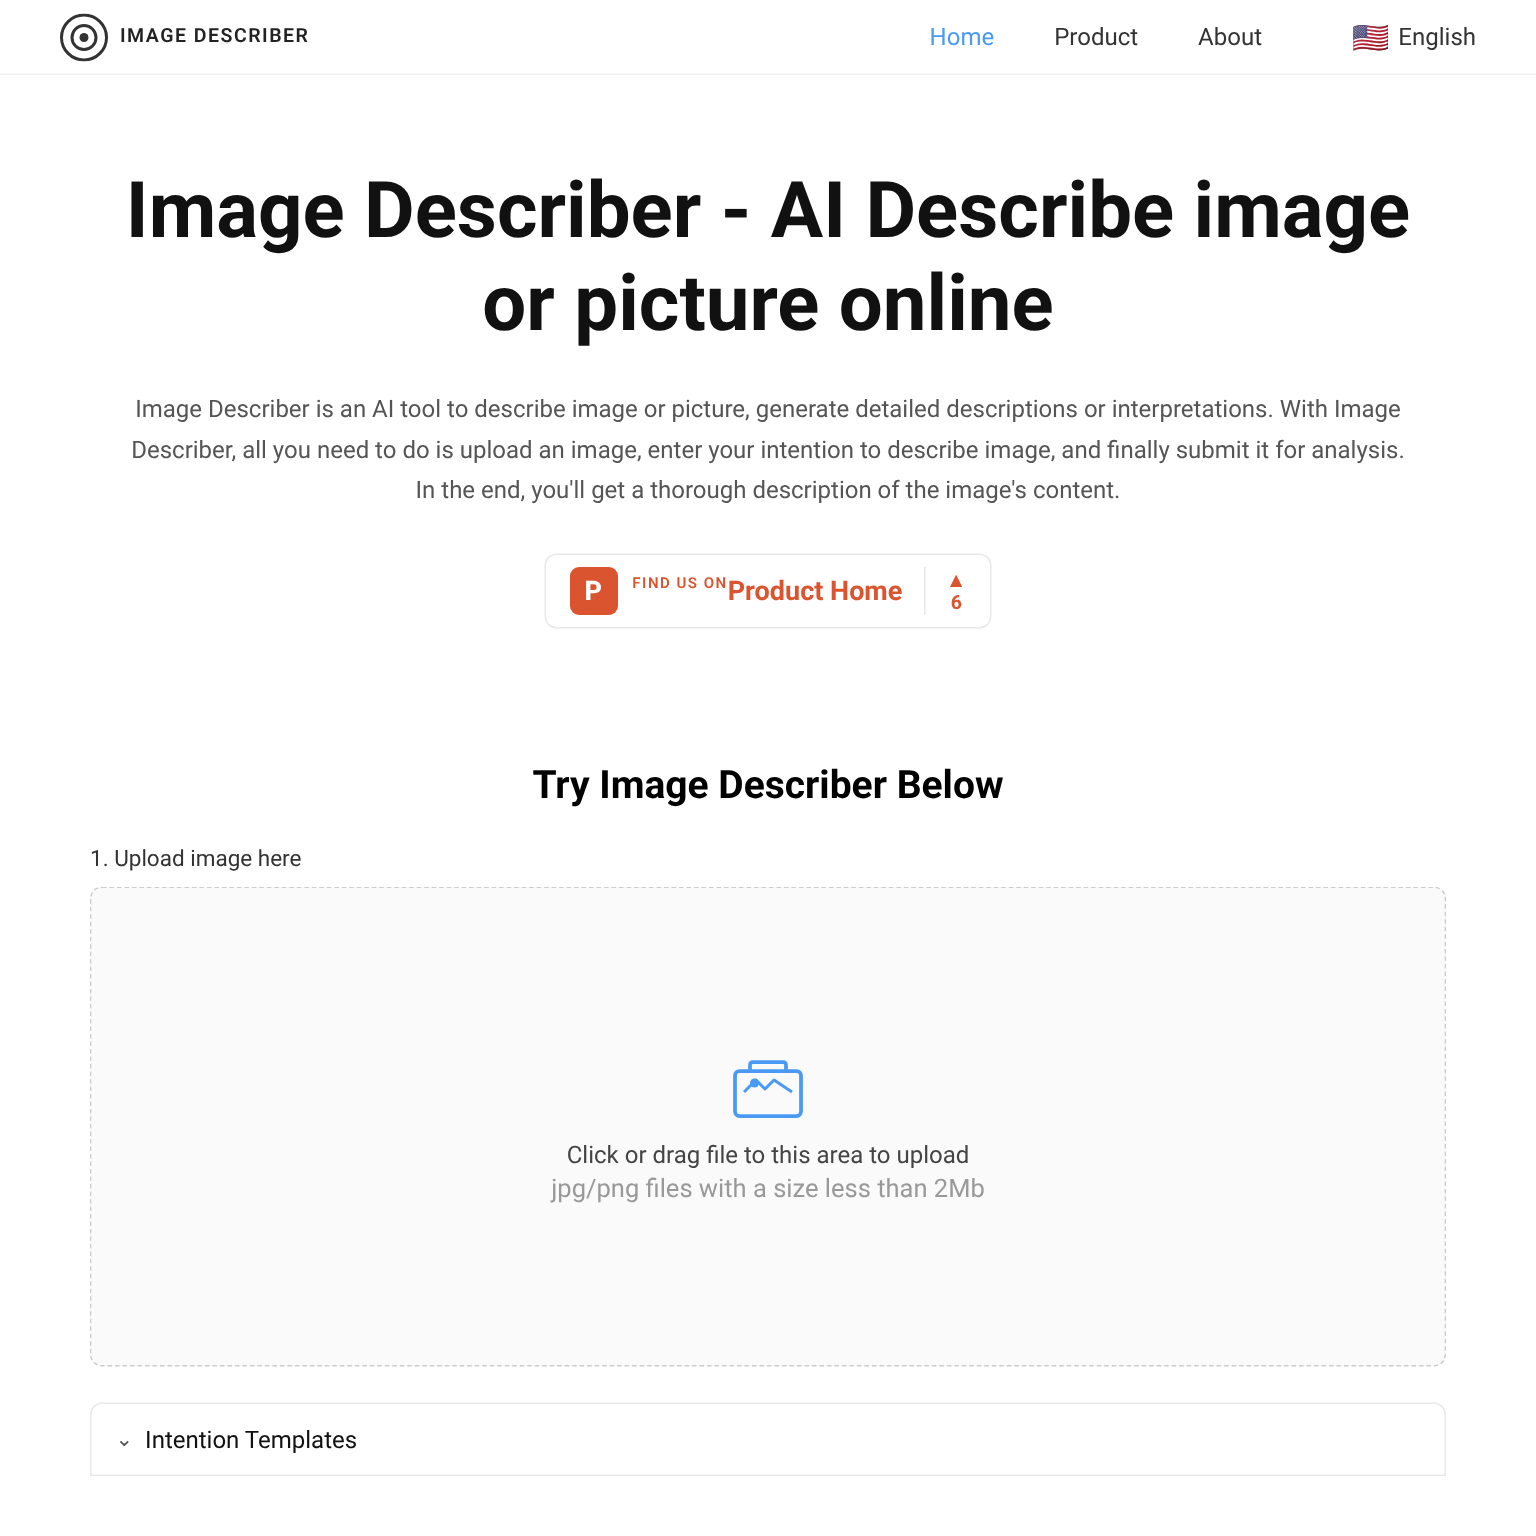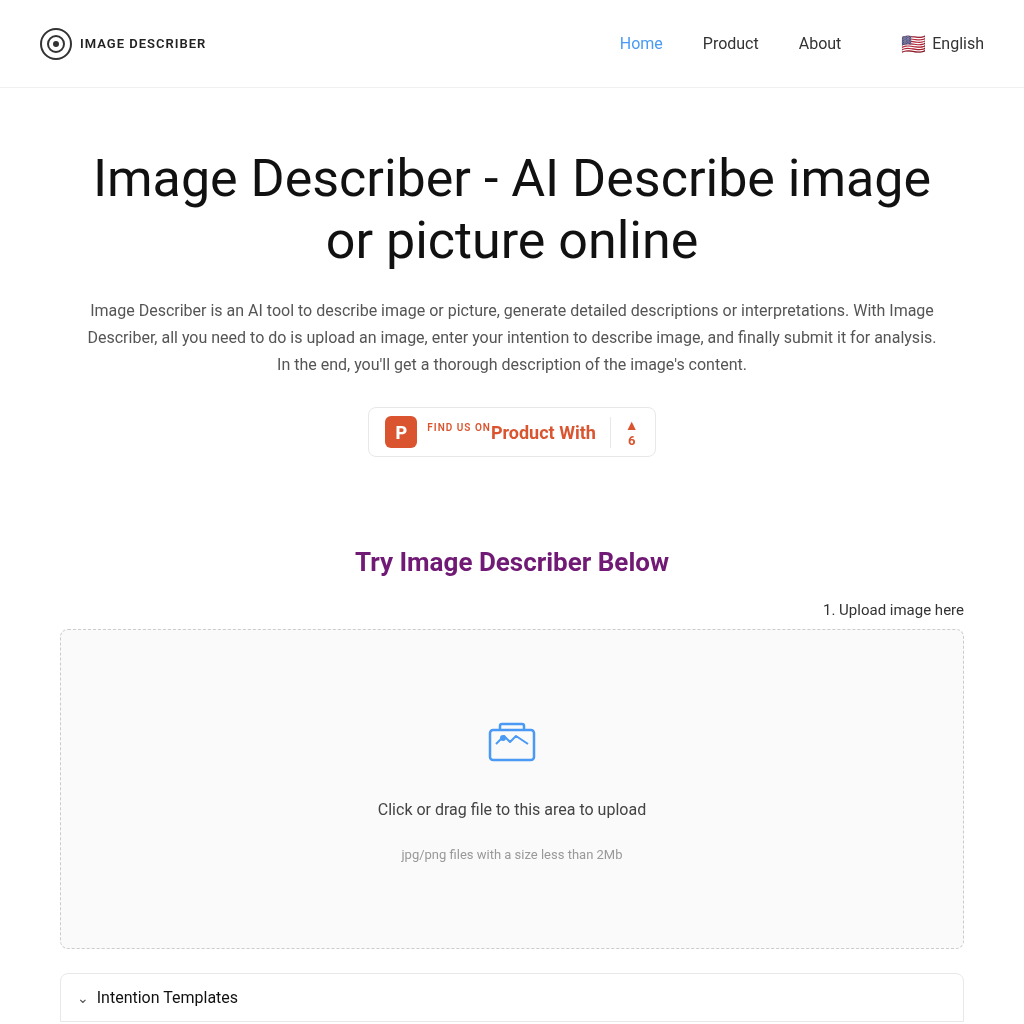--- a/index.html
+++ b/index.html
@@ -15,21 +15,21 @@
       width: 1024px;
       min-height: 1024px;
       overflow-x: hidden;
     }
 
     
     nav {
       display: flex;
       align-items: center;
       padding: 0 40px;
-      height: 88px;
+      height: 50px;
       border-bottom: 1px solid #f0f0f0;
     }
 
     .logo-area {
       display: flex;
       align-items: center;
       gap: 8px;
       margin-right: auto;
     }
 
@@ -78,21 +78,21 @@
     }
 
     
     .hero {
       text-align: center;
       padding: 60px 80px 30px;
     }
 
     .hero-title {
       font-size: 52px;
-      font-weight: 400;
+      font-weight: 700;
       line-height: 1.2;
       color: #111;
       margin-bottom: 24px;
     }
 
     .hero-desc {
       font-size: 16px;
       color: #555;
       line-height: 1.7;
       max-width: 860px;
@@ -164,58 +164,57 @@
     
     .try-section {
       padding: 0 60px 20px;
     }
 
     .try-title {
       text-align: center;
       font-size: 26px;
       font-weight: 700;
       margin-bottom: 24px;
-      color: #701a75;
+      color: #000000;
     }
 
     .step-label {
       font-size: 15px;
       color: #333;
       margin-bottom: 10px;
-      text-align: right;
     }
 
     
     .upload-area {
       border: 1.5px dashed #ccc;
       border-radius: 8px;
       min-height: 320px;
       display: flex;
       flex-direction: column;
       align-items: center;
       justify-content: center;
-      gap: 28px;
+      gap: 4px;
       background: #fafafa;
       cursor: pointer;
       margin-bottom: 24px;
     }
 
     .upload-icon svg {
       width: 52px;
       height: 52px;
       color: #4a9af5;
     }
 
     .upload-text-main {
       font-size: 16px;
       color: #444;
     }
 
     .upload-text-sub {
-      font-size: 13px;
+      font-size: 17px;
       color: #999;
     }
 
     
     .intention-section {
       margin-bottom: 16px;
     }
 
     .intention-header {
       display: flex;
@@ -261,21 +260,21 @@
 <div class="hero">
   <h1 class="hero-title">Image Describer - AI Describe image or picture online</h1>
   <p class="hero-desc">Image Describer is an AI tool to describe image or picture, generate detailed descriptions or interpretations.
 With Image Describer, all you need to do is upload an image, enter your intention to describe image, and finally submit it for analysis. In the end, you'll get a thorough description of the image's content.</p>
 
   <div style="text-align:center; margin-bottom: 20px;">
     <a class="ph-badge" href="#">
       <div class="ph-logo">P</div>
       <div class="ph-text">
         <span class="ph-find">FIND US ON</span>
-        <span class="ph-name">Product With</span>
+        <span class="ph-name">Product Home</span>
       </div>
       <div class="ph-votes">
         <span class="ph-arrow">▲</span>
         <span>6</span>
       </div>
     </a>
   </div>
 </div>
 
 <div class="try-section">

